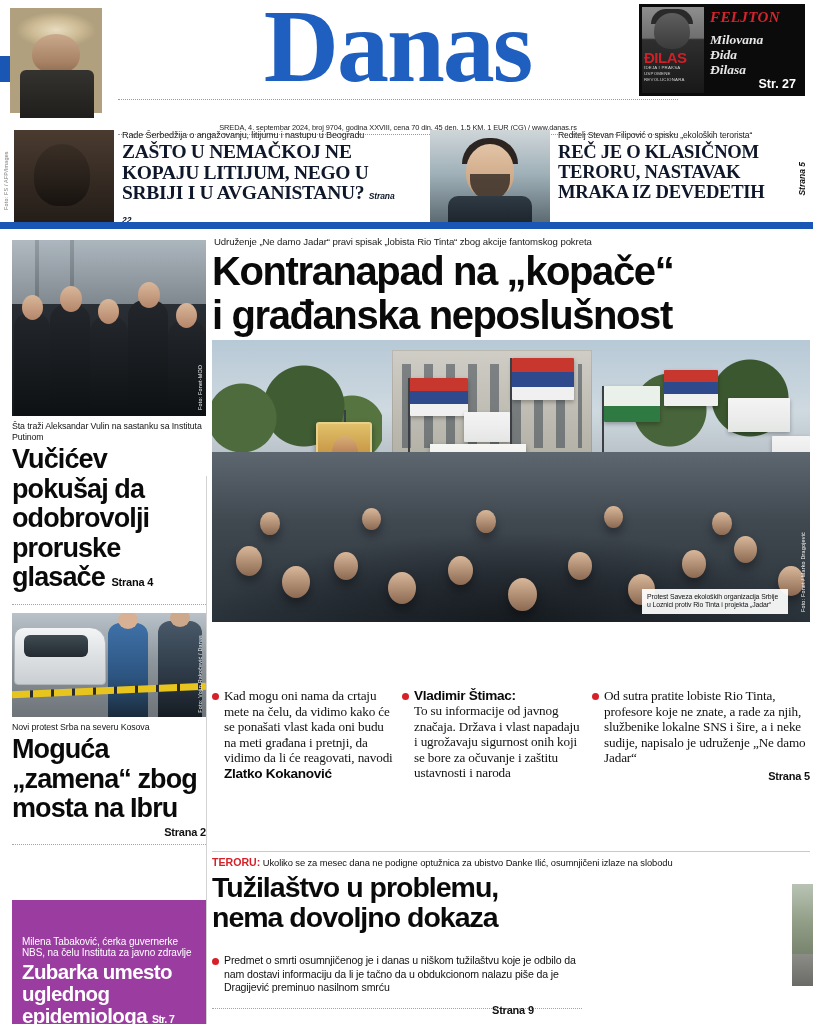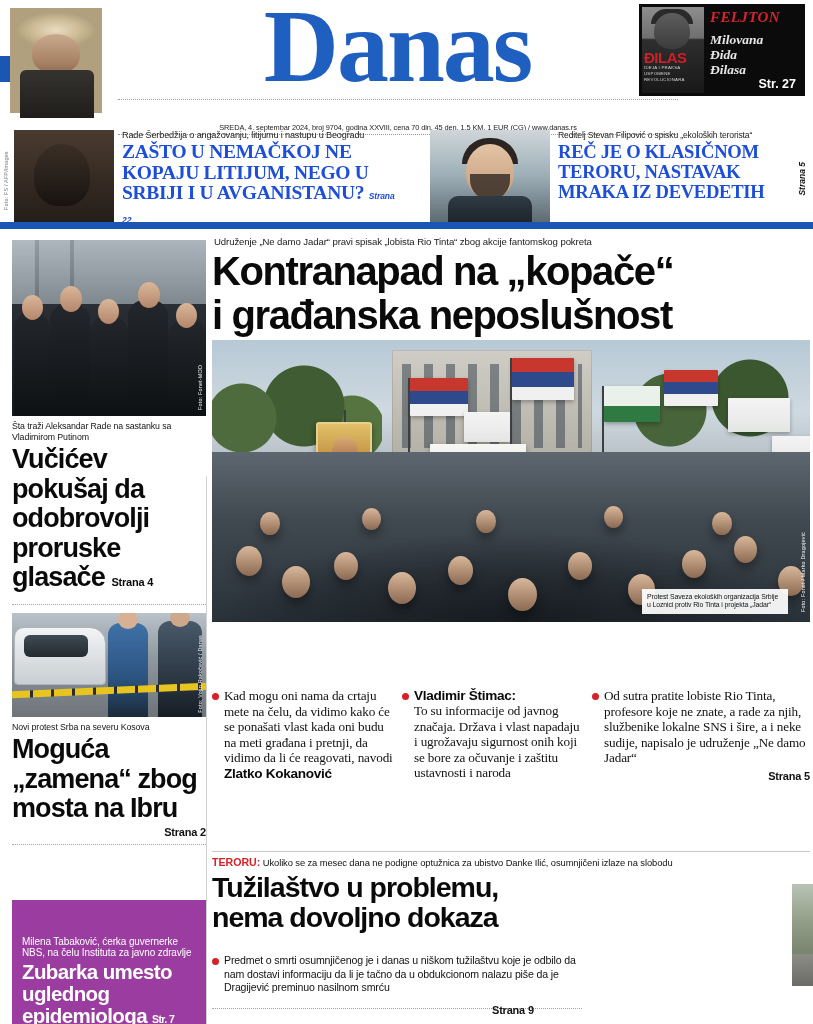--- a/index.html
+++ b/index.html
@@ -129,21 +129,21 @@
   }
   .teaser-body-l { position:absolute; left:108px; top:0; width:282px; }
   .teaser-body-r { position:absolute; left:128px; top:0; width:247px; }
   .teaser-kicker {
     font-size:9.1px; color:#1a1a1a; letter-spacing:-.15px; line-height:11px;
     padding-bottom:1px; white-space:nowrap;
   }
   .teaser-kicker.r { font-size:8.6px; }
   .teaser-head {
     font-family:"Liberation Serif", serif; font-weight:700;
-    font-size:19.5px; line-height:20.5px; letter-spacing:-.3px; color:#1d4ed8;
+    font-size:19.5px; line-height:20.5px; letter-spacing:-.3px; color:#0f172a;
   }
   .teaser-head.r { font-size:18.6px; line-height:20px; }
   .strana-inline {
     font-family:"Liberation Sans", sans-serif; font-style:italic; font-weight:700;
     font-size:8.5px; letter-spacing:-.1px;
   }
   .strana-vert {
     position:absolute; right:-2px; bottom:6px;
     font-style:italic; font-weight:700; font-size:8.5px;
     writing-mode:vertical-rl; transform:rotate(180deg);
@@ -475,21 +475,21 @@
         <div class="f4"></div>
         <div class="f5"></div>
         <div class="h1"></div>
         <div class="h2"></div>
         <div class="h3"></div>
         <div class="h4"></div>
         <div class="h5"></div>
         <div class="credit-vert" style="right:3px; bottom:6px;">Foto: Fonet-MOD</div>
       </div>
 
-      <div class="kicker-small">Šta traži Aleksandar Rade na sastanku sa Vladimirom Putinom</div>
+      <div class="kicker-small">Šta traži Aleksandar Vulin na sastanku sa Instituta Putinom</div>
       <div class="story-head-left">
         <span>Vučićev pokušaj da odobrovolji proruske glasače</span>
         <span class="strana-bold">Strana 4</span>
       </div>
 
       <div class="sep-dotted"></div>
 
       <div class="photo-police">
         <div class="car"></div>
         <div class="win"></div>

